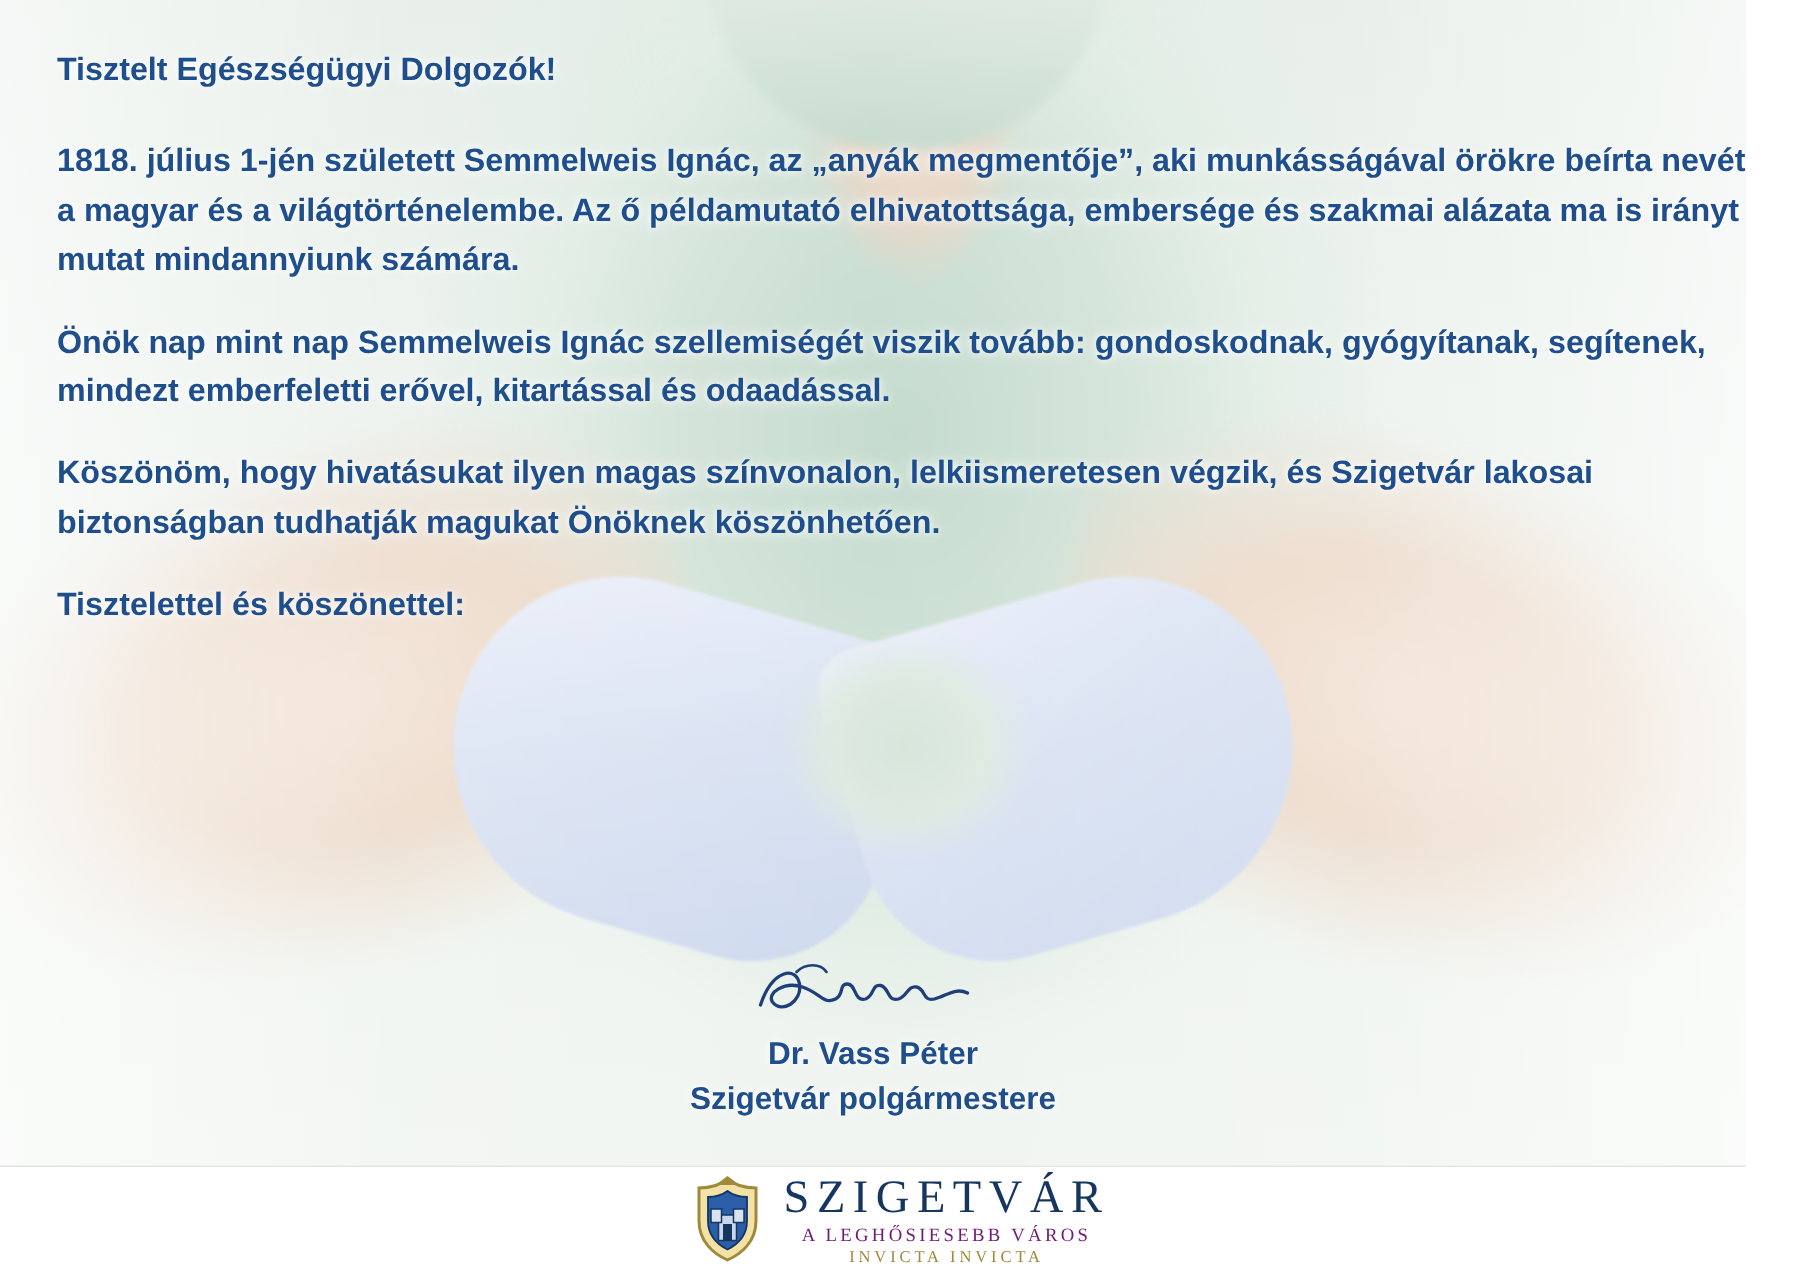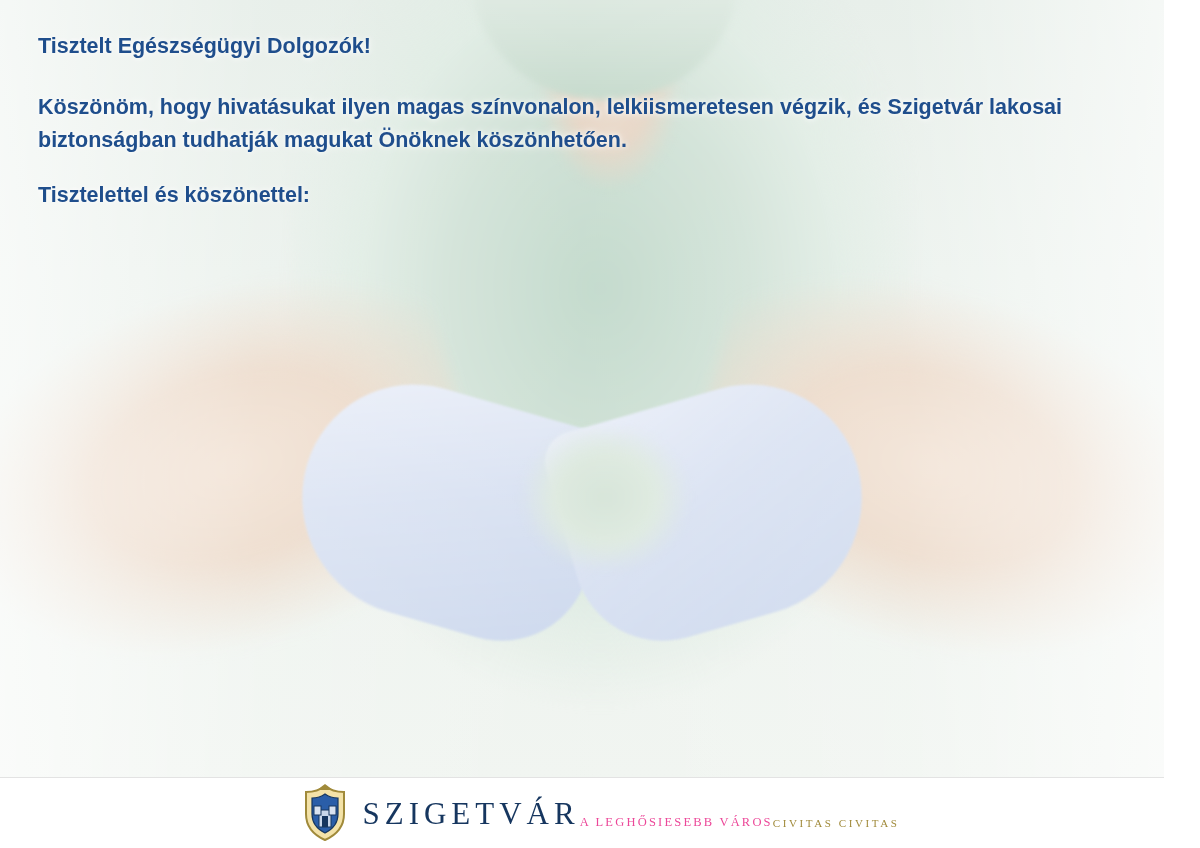--- a/index.html
+++ b/index.html
@@ -165,33 +165,33 @@
     align-items: center;
     justify-content: center;
     gap: 12px;
   }
   .crest {
     width: 50px;
     height: 58px;
   }
   .wordmark {
     display: flex;
-    flex-direction: row;
-    align-items: flex-end;
+    flex-direction: column;
+    align-items: center;
     line-height: 1;
   }
   .wordmark-main {
     color: #16365f;
     font-family: "Liberation Serif", serif;
     font-size: 31px;
     letter-spacing: 5px;
     font-weight: normal;
   }
   .wordmark-sub1 {
-    color: #ec4899;
+    color: #701a75;
     font-family: "Liberation Serif", serif;
     font-size: 12.5px;
     letter-spacing: 2.2px;
     margin-top: 4px;
   }
   .wordmark-sub2 {
     color: #a08a3a;
     font-family: "Liberation Serif", serif;
     font-size: 11px;
     letter-spacing: 2.6px;
@@ -210,35 +210,45 @@
     <div class="arm-left"></div>
     <div class="arm-right"></div>
     <div class="glove glove-left"></div>
     <div class="glove glove-right"></div>
     <div class="heart-gap"></div>
   </div>
   <div class="bg-wash"></div>
 
   <div class="letter">
     <p class="para salutation">Tisztelt Egészségügyi Dolgozók!</p>
+    <p class="para">1818. július 1-jén született Semmelweis Ignác, az „anyák megmentője”, aki munkásságával örökre beírta nevét a magyar és a világtörténelembe. Az ő példamutató elhivatottsága, embersége és szakmai alázata ma is irányt mutat mindannyiunk számára.</p>
+    <p class="para">Önök nap mint nap Semmelweis Ignác szellemiségét viszik tovább: gondoskodnak, gyógyítanak, segítenek, mindezt emberfeletti erővel, kitartással és odaadással.</p>
     <p class="para">Köszönöm, hogy hivatásukat ilyen magas színvonalon, lelkiismeretesen végzik, és Szigetvár lakosai biztonságban tudhatják magukat Önöknek köszönhetően.</p>
     <p class="para closing">Tisztelettel és köszönettel:</p>
   </div>
 
+  <div class="signature-block">
+    <svg class="signature-mark" viewBox="0 0 190 52" aria-hidden="true">
+      <path d="M20 34 C28 10, 44 8, 46 20 C48 32, 34 40, 28 32 C24 26, 36 18, 48 22 C60 26, 62 34, 70 30 C76 27, 72 20, 78 20 C84 20, 82 32, 90 30 C96 28, 94 20, 100 21 C106 22, 104 32, 112 30 C118 28, 118 21, 124 22 C130 23, 128 32, 136 30 C144 28, 150 22, 158 26" fill="none" stroke="#1f3f7a" stroke-width="2.2" stroke-linecap="round"></path>
+      <path d="M44 12 C50 6, 60 6, 64 12" fill="none" stroke="#1f3f7a" stroke-width="1.8" stroke-linecap="round"></path>
+    </svg>
+    <div class="sign-name">Dr. Vass Péter</div>
+    <div class="sign-title">Szigetvár polgármestere</div>
+  </div>
 
   <div class="footer">
     <svg class="crest" viewBox="0 0 50 58" aria-hidden="true">
       <path d="M25 2 C31 7, 38 8, 44 8 L44 30 C44 44, 34 52, 25 56 C16 52, 6 44, 6 30 L6 8 C12 8, 19 7, 25 2 Z" fill="#f3e2a8" stroke="#a08a3a" stroke-width="2"></path>
       <path d="M25 10 C29 13, 34 14, 38 14 L38 30 C38 40, 31 46, 25 49 C19 46, 12 40, 12 30 L12 14 C16 14, 21 13, 25 10 Z" fill="#2a5ea8" stroke="#16365f" stroke-width="1.2"></path>
       <rect x="19" y="26" width="12" height="17" fill="#c9d7ea" stroke="#16365f" stroke-width="1"></rect>
       <rect x="22" y="32" width="6" height="11" fill="#16365f"></rect>
       <rect x="14" y="22" width="7" height="9" fill="#d8e2f0" stroke="#16365f" stroke-width="1"></rect>
       <rect x="29" y="22" width="7" height="9" fill="#d8e2f0" stroke="#16365f" stroke-width="1"></rect>
       <path d="M17 6 L25 0 L33 6 Z" fill="#a08a3a"></path>
     </svg>
     <div class="wordmark">
       <span class="wordmark-main">SZIGETVÁR</span>
       <span class="wordmark-sub1">A LEGHŐSIESEBB VÁROS</span>
-      <span class="wordmark-sub2">CIVITAS CIVITAS</span>
+      <span class="wordmark-sub2">INVICTA INVICTA</span>
     </div>
   </div>
 
 </div>
 
 </body></html>

